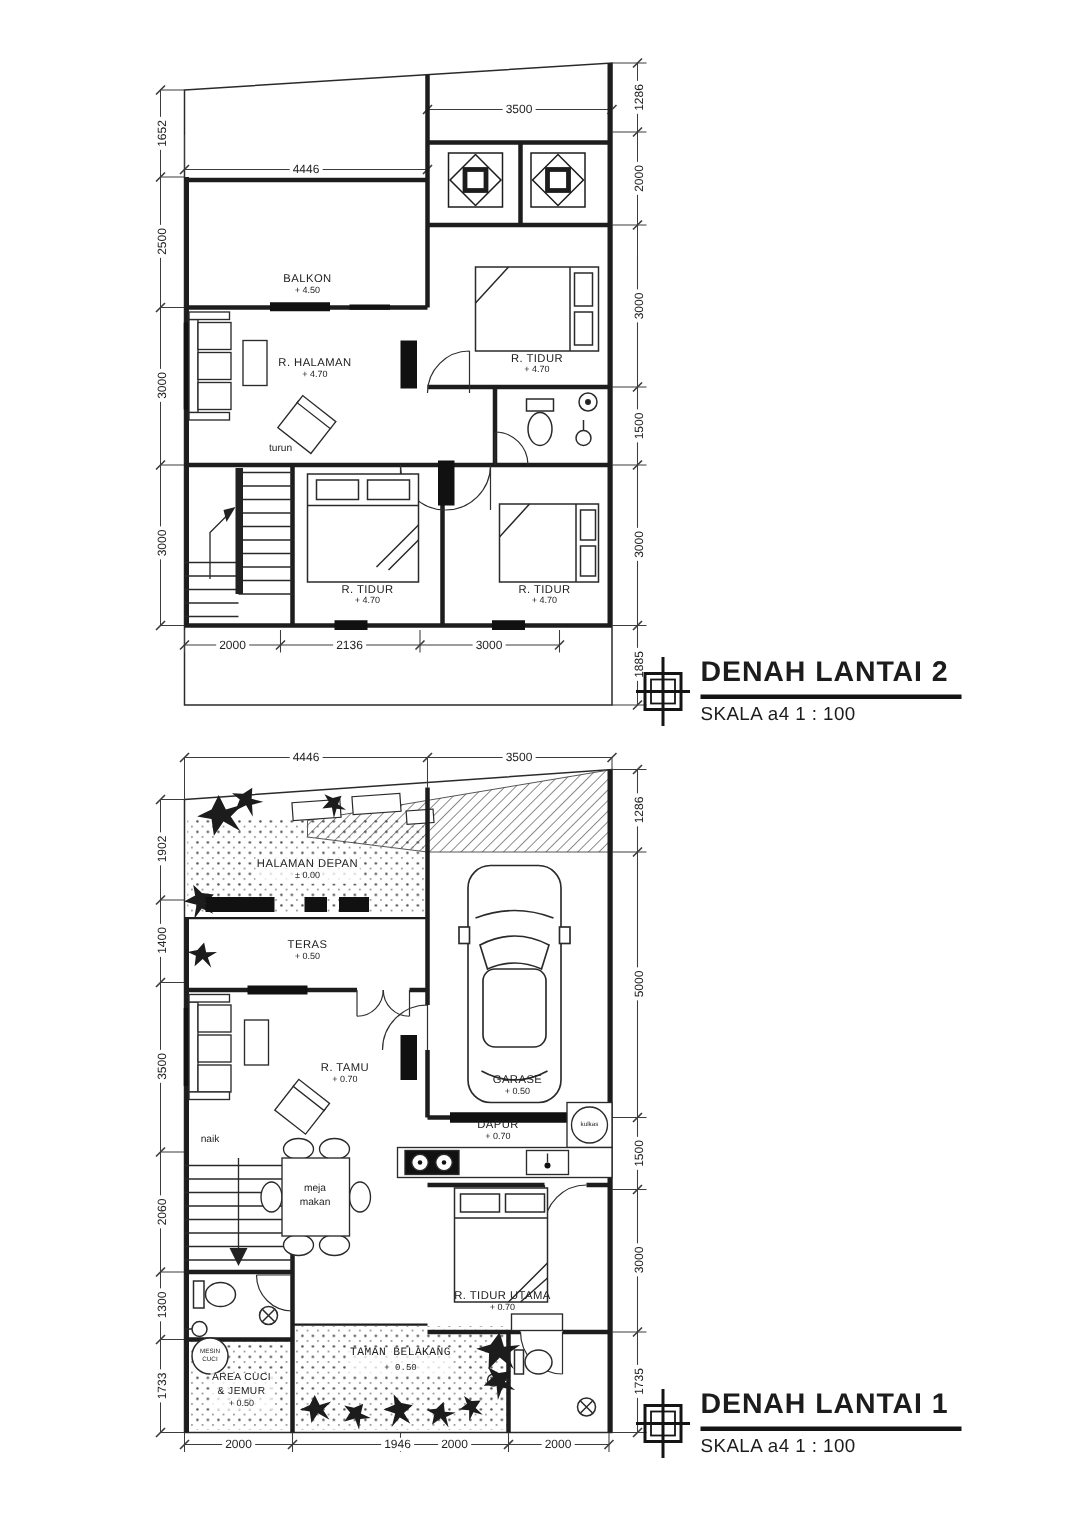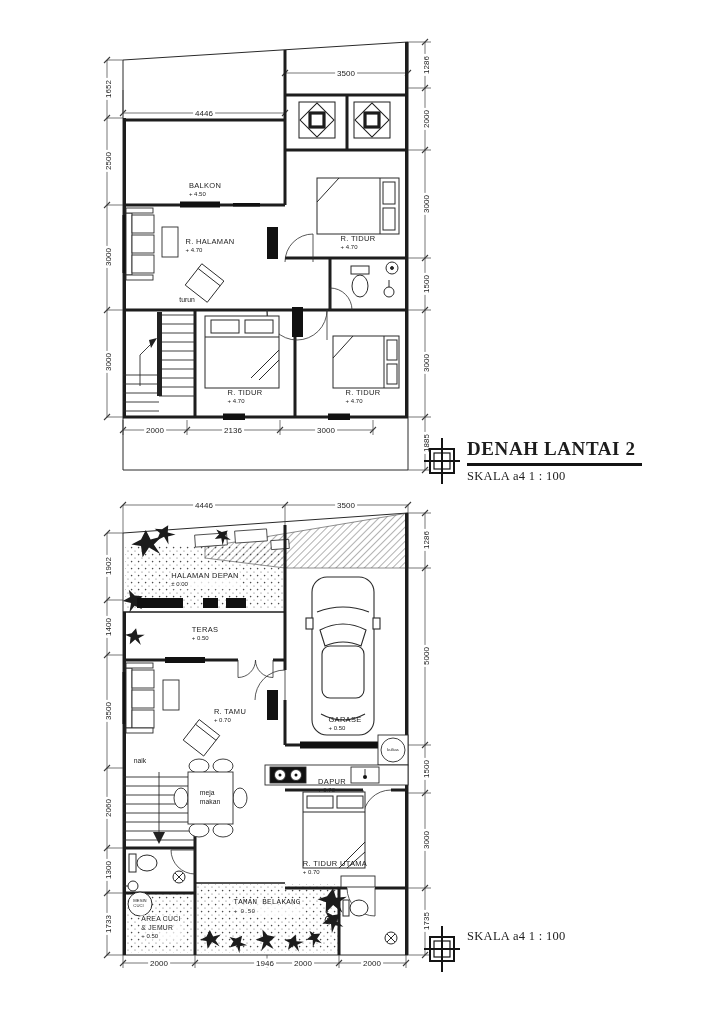--- a/index.html
+++ b/index.html
@@ -1,32 +1,32 @@
 <!DOCTYPE html>
 <html><head>
 <meta charset="utf-8">
 <style>
   html,body{margin:0;padding:0;background:#fff;}
   #page{position:relative;width:724px;height:1024px;background:#ffffff;overflow:hidden;
         font-family:"Liberation Sans",sans-serif;color:#1c1c1c;}
   .plan{position:absolute;}
   .plan svg{position:absolute;left:0;top:0;}
-  .lbl{position:absolute;transform:translate(-50%,-50%);white-space:nowrap;
+  .lbl{position:absolute;transform:translate(-50%,-50%);text-align:center;white-space:nowrap;
        font-size:7.5px;line-height:1.3;color:#1c1c1c;z-index:5;}
   .lbl .nm{display:block;letter-spacing:.3px;}
   .lbl .elev{display:block;font-size:6px;}
   .lbl.onpat span{background:rgba(255,255,255,.78);padding:0 1px;}
   .small{font-size:6.8px;}
   .tiny{font-size:4.2px;line-height:1.15;}
   .dim{position:absolute;transform:translate(-50%,-50%);font-size:8px;background:#fff;
        padding:0 2px;white-space:nowrap;z-index:6;color:#222;}
   .dimv{position:absolute;transform:translate(-50%,-50%) rotate(-90deg);font-size:8px;background:#fff;
        padding:0 2px;white-space:nowrap;z-index:6;color:#222;}
   .tb{position:absolute;display:flex;align-items:flex-start;gap:7px;z-index:8;}
-  .tb-main{display:flex;flex-direction:column;font-family:Liberation Serif, serif;}
+  .tb-main{display:flex;flex-direction:column;}
   .tb-title{font-weight:bold;font-size:19px;letter-spacing:.6px;border-bottom:3px solid #141414;
             padding:0 6px 3px 0;min-width:168px;}
   .tb-scale{font-size:12.5px;padding-top:3px;letter-spacing:.3px;}
 </style>
 </head>
 <body>
 
 <div id="page">
 
   <div class="plan" style="left:95px;top:30px;width:345px;height:450px;">
@@ -391,21 +391,21 @@
       <span class="elev">+ 0.50</span>
     </div>
     <div class="lbl" style="left:135px;top:226px;">
       <span class="nm">R. TAMU</span>
       <span class="elev">+ 0.70</span>
     </div>
     <div class="lbl" style="left:250px;top:222px;margin-top:12px;">
       <span class="nm">GARASE</span>
       <span class="elev">+ 0.50</span>
     </div>
-    <div class="lbl" style="left:237px;top:264px;margin-top:32px;">
+    <div class="lbl" style="left:237px;top:264px;">
       <span class="nm">DAPUR</span>
       <span class="elev">+ 0.70</span>
     </div>
     <div class="lbl tiny" style="left:298px;top:260px;">
       <span>kulkas</span>
     </div>
     <div class="lbl small" style="left:45px;top:271px;">
       <span>naik</span>
     </div>
     <div class="lbl small" style="left:115px;top:308px;">
@@ -451,17 +451,18 @@
   <div class="tb" style="left:424px;top:926px;">
     <svg width="36" height="46" viewBox="0 0 36 46">
       <g stroke="#141414" fill="none">
         <line x1="18" y1="0" x2="18" y2="46" stroke-width="2"></line>
         <line x1="0" y1="23" x2="36" y2="23" stroke-width="2"></line>
         <rect x="6" y="11" width="24" height="24" stroke-width="2"></rect>
         <rect x="10" y="15" width="16" height="16" stroke-width="1.2"></rect>
       </g>
     </svg>
     <div class="tb-main">
+      <div class="tb-title">DENAH LANTAI 1</div>
       <div class="tb-scale">SKALA a4 1 : 100</div>
     </div>
   </div>
 
 </div>
 
 </body></html>

